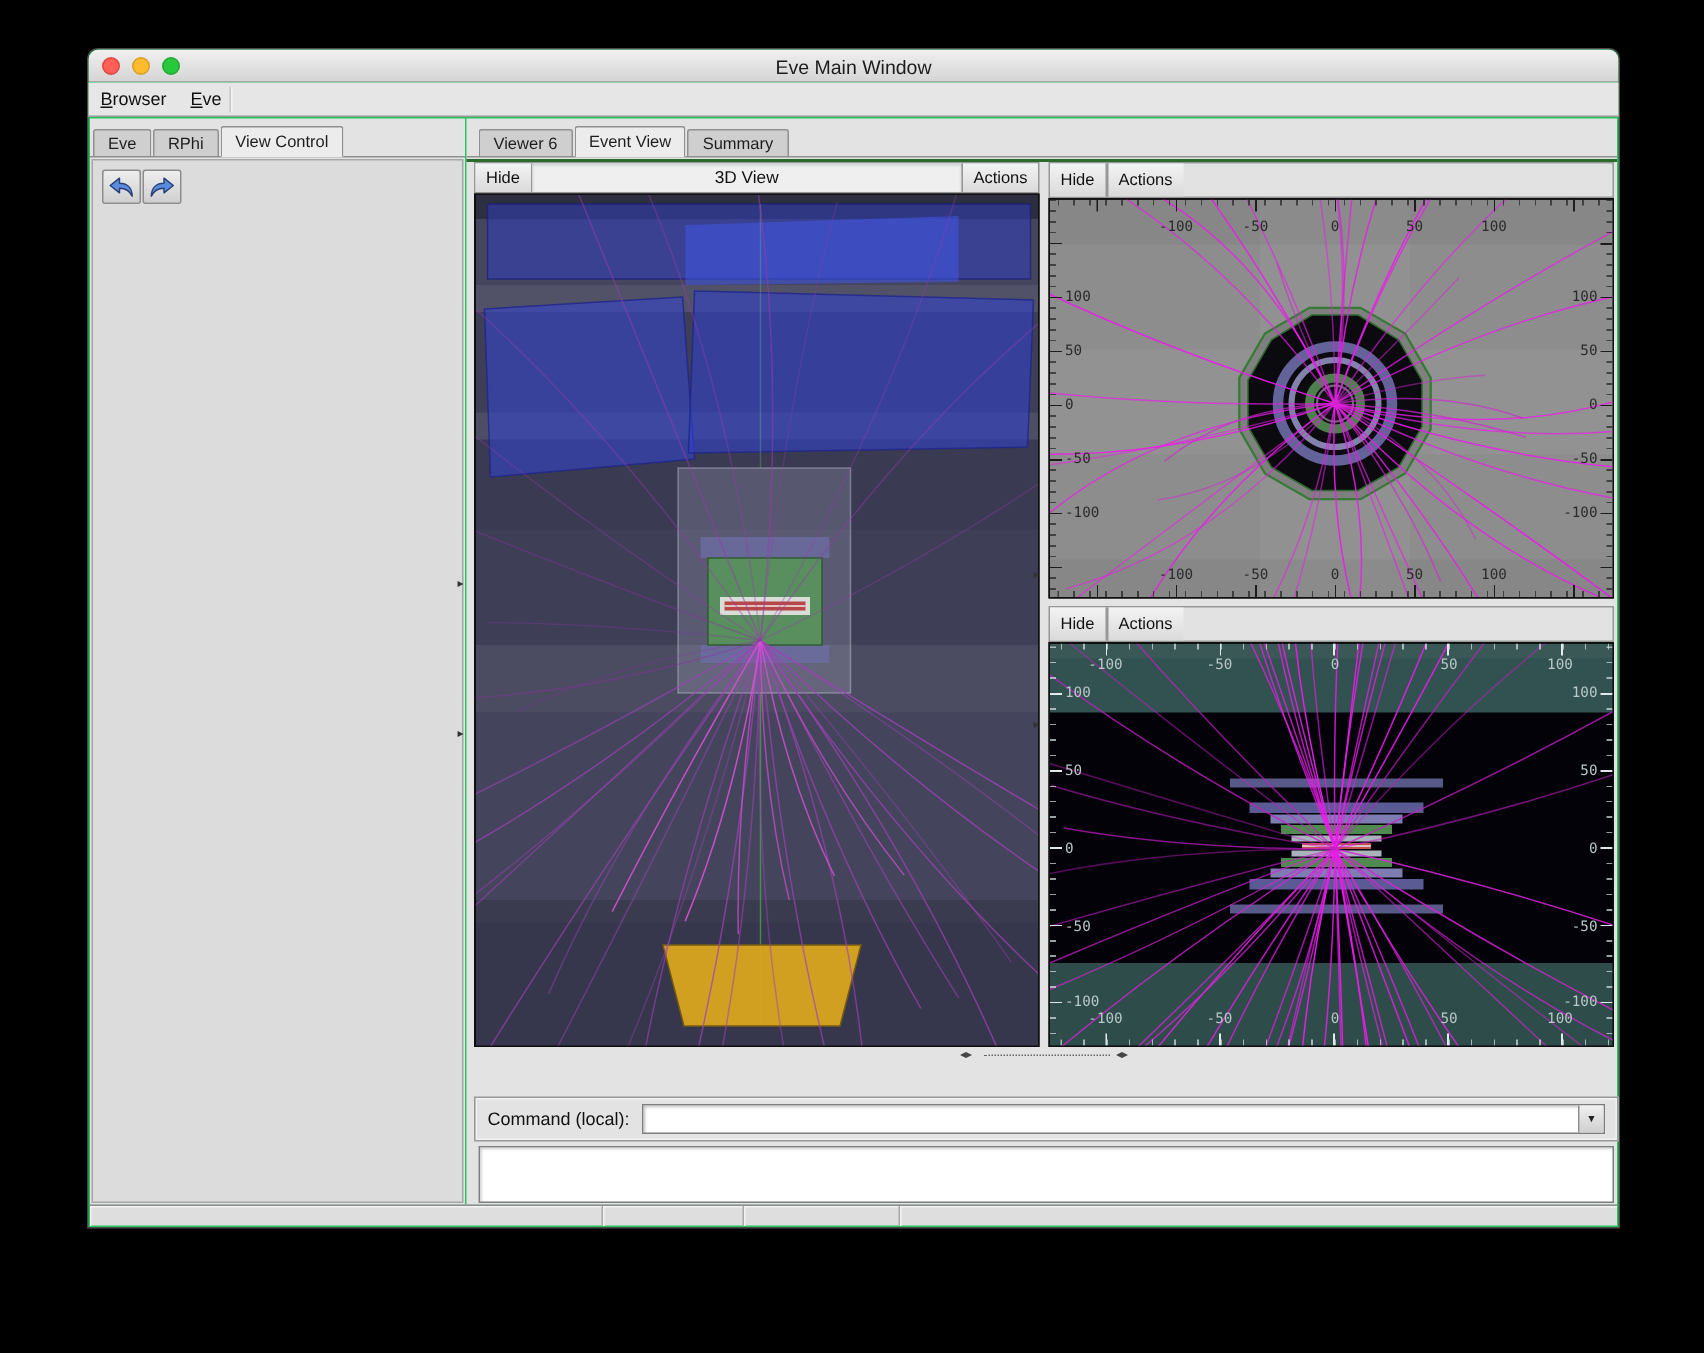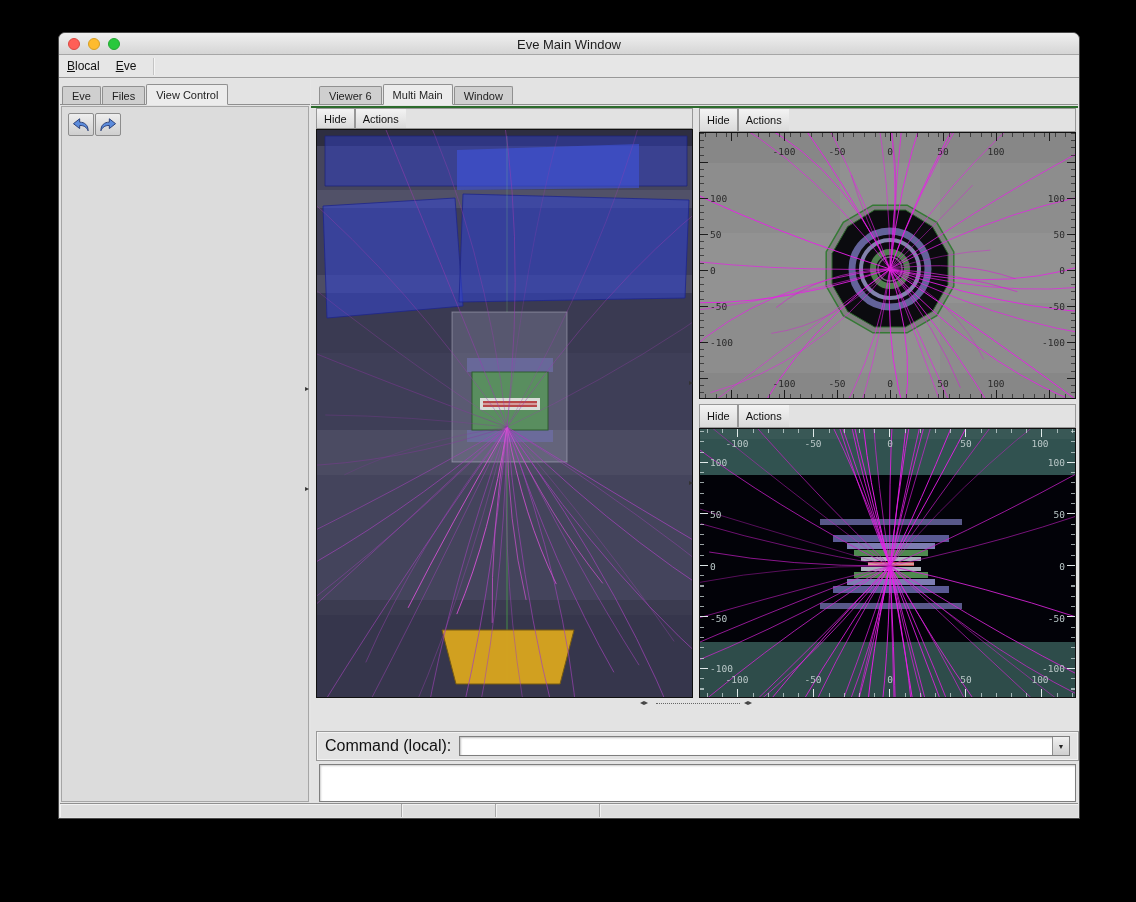--- a/index.html
+++ b/index.html
@@ -1,18 +1,18 @@
 <!DOCTYPE html>
 <html><head>
 <meta charset="utf-8">
 <style>
   *{margin:0;padding:0;box-sizing:border-box}
   html,body{width:1136px;height:902px;background:#000;font-family:"Liberation Sans",sans-serif}
   .screen{position:relative;width:1136px;height:902px;background:#000;overflow:hidden}
-  .window{position:absolute;left:58px;top:32px;width:1022px;height:787px;background:#e5e5e5;
+  .window{position:absolute;left:58px;top:32px;width:1022px;height:787px;background:#22c55e;
           border:1px solid #4a4a4a;border-radius:7px 7px 0 0;box-shadow:0 10px 35px rgba(0,0,0,.65)}
   
   .titlebar{position:absolute;left:0;top:0;right:0;height:22px;background:linear-gradient(#f0f0f0,#d5d5d5);
             border-bottom:1px solid #a6a6a6;border-radius:7px 7px 0 0}
   .title{position:absolute;left:0;right:0;top:4px;text-align:center;font-size:13px;color:#1c1c1c}
   .lights{position:absolute;left:9px;top:5px;display:flex;gap:8px}
   .light{width:12px;height:12px;border-radius:50%;border:1px solid rgba(0,0,0,.25)}
   .lr{background:#ff5f57;border-color:#d94942}.ly{background:#febb2e;border-color:#d69e24}.lg{background:#28c83d;border-color:#24a732}
   
   .menubar{position:absolute;left:0;top:22px;right:0;height:23px;background:#e6e6e6;border-bottom:1px solid #989898;
@@ -74,21 +74,21 @@
   .tk-left{left:10px}.tk-right{right:10px}
   
   .sp{position:absolute;font-size:8px;color:#333;line-height:8px;z-index:9;cursor:pointer}
   .hsplit{position:absolute;left:5px;top:620px;width:763px;height:9px}
   .hsplit .dots{position:absolute;left:340px;top:4px;width:84px;border-top:1px dotted #666}
   .hsplit .hp{position:absolute;top:0;font-size:8px;color:#444;line-height:8px;cursor:pointer}
   
   .cmd-tab{left:8px;top:631px;position:absolute}
   .cmd-frame{position:absolute;left:5px;top:652px;width:763px;height:30px;border:1px solid #999;background:#e3e3e3;
              box-shadow:inset 0 0 0 1px #f2f2f2;display:flex;align-items:center;padding:0 8px;gap:8px}
-  .cmd-label{font-size:16px;color:#111;white-space:nowrap}
+  .cmd-label{font-size:12px;color:#111;white-space:nowrap}
   .combo{flex:1;height:20px;background:#fff;border:1px solid #7e7e7e;box-shadow:inset 1px 1px 2px rgba(0,0,0,.25);display:flex}
   .combo input{flex:1;border:none;outline:none;font-size:12px;padding:0 4px;background:transparent;font-family:"Liberation Sans",sans-serif}
   .combo-btn{width:17px;background:linear-gradient(#f0f0f0,#cfcfcf);border-left:1px solid #8e8e8e;font-size:7px;
              display:flex;align-items:center;justify-content:center;color:#222}
   .cmd-output{position:absolute;left:8px;top:685px;width:757px;height:38px;background:#fff;border:1px solid #7e7e7e;
               box-shadow:inset 1px 1px 2px rgba(0,0,0,.2);font-size:12px;color:#111;padding:2px 4px}
   
   .statusbar{position:absolute;left:1px;right:1px;bottom:1px;height:14px;background:#dedede;border-top:1px solid #8f8f8f;display:flex}
   .sb-seg{border-right:1px solid #a8a8a8;box-shadow:inset 1px 1px 0 #f2f2f2;height:100%}
   .sb1{width:342px}.sb2{width:94px}.sb3{width:104px}.sb4{flex:1;border-right:none}
@@ -102,32 +102,32 @@
     <div class="titlebar">
       <div class="lights">
         <span class="light lr"></span>
         <span class="light ly"></span>
         <span class="light lg"></span>
       </div>
       <div class="title">Eve Main Window</div>
     </div>
 
     <div class="menubar">
-      <span class="menu-item"><span class="mn-key">B</span><span>local</span></span>
+      <span class="menu-item"><span class="mn-key">B</span><span>rowser</span></span>
       <span class="menu-item"><span class="mn-key">E</span><span>ve</span></span>
     </div>
     <div class="menu-divider"></div>
 
     <div class="left-panel">
       <div class="tabstrip left-tabs">
         <div class="tab">
             <span>Eve</span>
           </div>
         <div class="tab">
-            <span>Files</span>
+            <span>RPhi</span>
           </div>
         <div class="tab active">
             <span>View Control</span>
           </div>
       </div>
       <div class="left-body">
         <div class="nav-btn" id="nav-back">
           <svg width="20" height="16" viewBox="0 0 22 18">
             <path d="M9.5,2 L2.5,7.5 L9.5,13 L9.5,9.5 C14,9.5 17,11 19,15.5 C19,9 15,5.8 9.5,5.8 Z" fill="#5b8bdc" stroke="#2a3f77" stroke-width="1.1" stroke-linejoin="round"></path>
           </svg>
@@ -139,30 +139,31 @@
         </div>
       </div>
     </div>
 
     <div class="right-panel">
       <div class="tabstrip main-tabs">
         <div class="tab">
             <span>Viewer 6</span>
           </div>
         <div class="tab active">
-            <span>Multi Main</span>
+            <span>Event View</span>
           </div>
         <div class="tab">
-            <span>Window</span>
+            <span>Summary</span>
           </div>
       </div>
       <div class="green-rule"></div>
 
       <div class="subwin-header v3d-h">
         <div class="hd-btn l">Hide</div>
+        <div class="hd-title">3D View</div>
         <div class="hd-btn r">Actions</div>
       </div>
       <div class="viewport v3d-vp">
         <svg id="svg-3d" class="scene" width="377" height="569">
           <rect x="0" y="0" width="377" height="569" fill="#3e3e57"></rect>
           <rect x="0" y="0" width="377" height="16" fill="rgba(0,0,0,0.25)"></rect>
           <rect x="0" y="16" width="377" height="44" fill="rgba(255,255,255,0.04)"></rect>
           <rect x="0" y="60" width="377" height="18" fill="rgba(255,255,255,0.10)"></rect>
           <rect x="0" y="145" width="377" height="18" fill="rgba(255,255,255,0.08)"></rect>
           <rect x="0" y="163" width="377" height="60" fill="rgba(0,0,0,0.05)"></rect>

